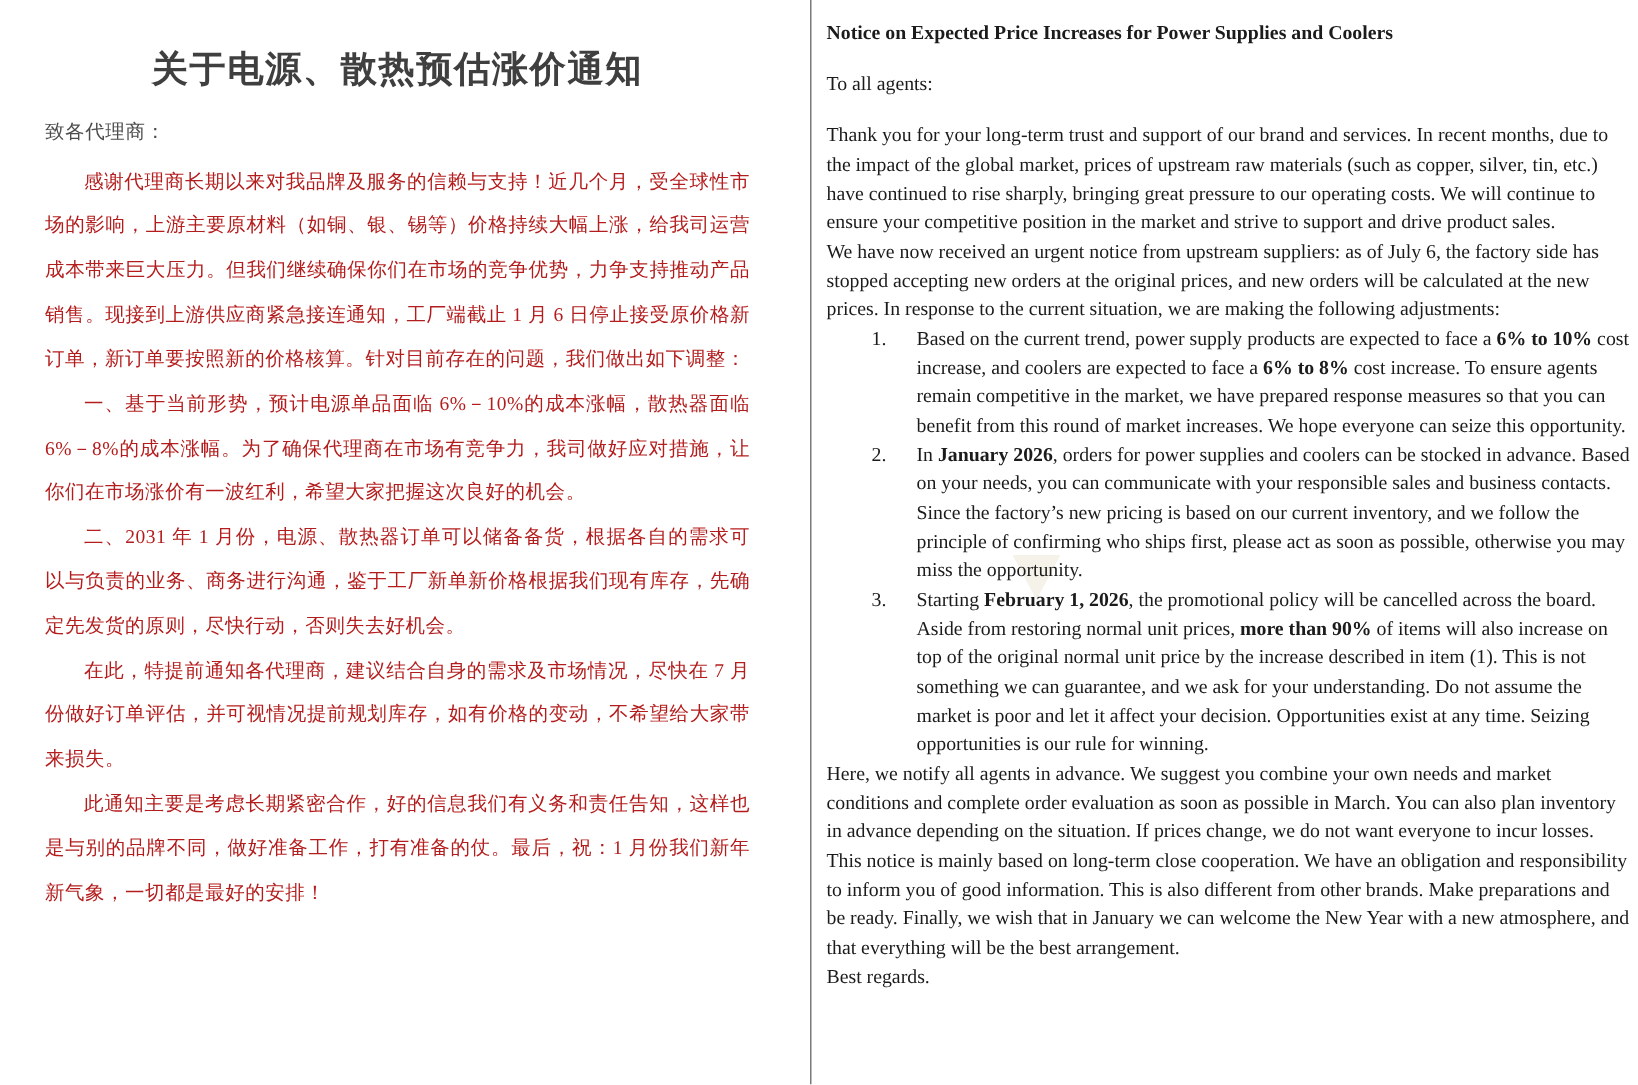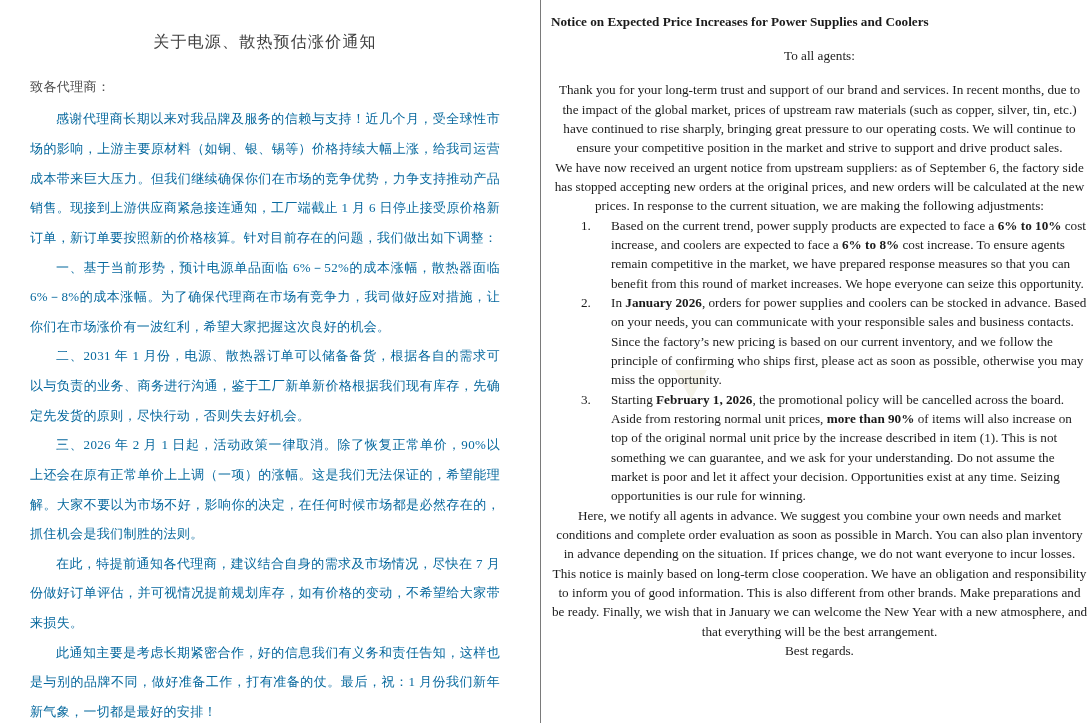--- a/index.html
+++ b/index.html
@@ -36,43 +36,43 @@
     filter: saturate(0.96);
   }
   .cn-inner {
     position: relative;
     padding: 28px 40px 0 30px;
     font-family: "Liberation Serif", "DejaVu Serif", serif;
     color: #4a4a4a;
   }
   .cn-title {
     text-align: center;
-    font-size: 16px;
-    font-weight: 400;
+    font-size: 24px;
+    font-weight: 700;
     letter-spacing: 1.2px;
     color: #3f3f3f;
-    margin: 4px 0 21px 0;
+    margin: 4px 0 0 0;
     line-height: 1.3;
   }
   .cn-salute {
     font-size: 13px;
     line-height: 2.05;
     letter-spacing: 0.4px;
     color: #4d4d4d;
-    margin: 0 0 4px 0;
+    margin: 12px 0 4px 0;
   }
   .cn-para {
     font-size: 13px;
     line-height: 2.28;
     letter-spacing: 0.35px;
     text-align: justify;
     text-justify: inter-ideograph;
     text-indent: 2em;
     margin: 0;
-    color: #0369a1;
+    color: #b91c1c;
   }
 
   
   .divider {
     position: absolute;
     left: 540px;
     top: 0;
     width: 1px;
     height: 723px;
     background: #7a7a7a;
@@ -95,21 +95,20 @@
   .en-title {
     font-weight: 700;
     font-size: 13.2px;
     margin: 4px 0 0 0;
     line-height: 1.45;
   }
   .en-blank { height: 15px; }
   .en-p {
     margin: 0;
     line-height: 1.465;
-    text-align: center;
   }
   .en-list {
     margin: 0;
     padding: 0;
     list-style: none;
   }
   .en-li {
     position: relative;
     padding-left: 60px;
     margin: 0;
@@ -145,23 +144,22 @@
 <div class="page">
 
   <div class="doc-cn">
     <div class="cn-inner">
 
       <div class="cn-title">关于电源、散热预估涨价通知</div>
 
       <div class="cn-salute">致各代理商：</div>
 
       <p class="cn-para">感谢代理商长期以来对我品牌及服务的信赖与支持！近几个月，受全球性市场的影响，上游主要原材料（如铜、银、锡等）价格持续大幅上涨，给我司运营成本带来巨大压力。但我们继续确保你们在市场的竞争优势，力争支持推动产品销售。现接到上游供应商紧急接连通知，工厂端截止 1 月 6 日停止接受原价格新订单，新订单要按照新的价格核算。针对目前存在的问题，我们做出如下调整：</p>
-      <p class="cn-para">一、基于当前形势，预计电源单品面临 6%－52%的成本涨幅，散热器面临 6%－8%的成本涨幅。为了确保代理商在市场有竞争力，我司做好应对措施，让你们在市场涨价有一波红利，希望大家把握这次良好的机会。</p>
+      <p class="cn-para">一、基于当前形势，预计电源单品面临 6%－10%的成本涨幅，散热器面临 6%－8%的成本涨幅。为了确保代理商在市场有竞争力，我司做好应对措施，让你们在市场涨价有一波红利，希望大家把握这次良好的机会。</p>
       <p class="cn-para">二、2031 年 1 月份，电源、散热器订单可以储备备货，根据各自的需求可以与负责的业务、商务进行沟通，鉴于工厂新单新价格根据我们现有库存，先确定先发货的原则，尽快行动，否则失去好机会。</p>
-      <p class="cn-para">三、2026 年 2 月 1 日起，活动政策一律取消。除了恢复正常单价，90%以上还会在原有正常单价上上调（一项）的涨幅。这是我们无法保证的，希望能理解。大家不要以为市场不好，影响你的决定，在任何时候市场都是必然存在的，抓住机会是我们制胜的法则。</p>
       <p class="cn-para">在此，特提前通知各代理商，建议结合自身的需求及市场情况，尽快在 7 月份做好订单评估，并可视情况提前规划库存，如有价格的变动，不希望给大家带来损失。</p>
       <p class="cn-para">此通知主要是考虑长期紧密合作，好的信息我们有义务和责任告知，这样也是与别的品牌不同，做好准备工作，打有准备的仗。最后，祝：1 月份我们新年新气象，一切都是最好的安排！</p>
 
     </div>
   </div>
 
   <div class="divider"></div>
 
   <div class="doc-en">
 
@@ -169,21 +167,21 @@
 
     <div class="en-title">Notice on Expected Price Increases for Power Supplies and Coolers</div>
 
     <div class="en-blank"></div>
 
     <div class="en-p">To all agents:</div>
 
     <div class="en-blank"></div>
 
     <div class="en-p">Thank you for your long-term trust and support of our brand and services. In recent months, due to the impact of the global market, prices of upstream raw materials (such as copper, silver, tin, etc.) have continued to rise sharply, bringing great pressure to our operating costs. We will continue to ensure your competitive position in the market and strive to support and drive product sales.</div>
-    <div class="en-p">We have now received an urgent notice from upstream suppliers: as of September 6, the factory side has stopped accepting new orders at the original prices, and new orders will be calculated at the new prices. In response to the current situation, we are making the following adjustments:</div>
+    <div class="en-p">We have now received an urgent notice from upstream suppliers: as of July 6, the factory side has stopped accepting new orders at the original prices, and new orders will be calculated at the new prices. In response to the current situation, we are making the following adjustments:</div>
 
     <ol class="en-list">
       <li class="en-li">
         <span class="en-li-num">1.</span>
         <span class="en-li-body"><span>Based on the current trend, power supply products are expected to face a </span><b>6% to 10%</b><span> cost increase, and coolers are expected to face a </span><b>6% to 8%</b><span> cost increase. To ensure agents remain competitive in the market, we have prepared response measures so that you can benefit from this round of market increases. We hope everyone can seize this opportunity.</span></span>
       </li>
       <li class="en-li">
         <span class="en-li-num">2.</span>
         <span class="en-li-body"><span>In </span><b>January 2026</b><span>, orders for power supplies and coolers can be stocked in advance. Based on your needs, you can communicate with your responsible sales and business contacts. Since the factory’s new pricing is based on our current inventory, and we follow the principle of confirming who ships first, please act as soon as possible, otherwise you may miss the opportunity.</span></span>
       </li>

